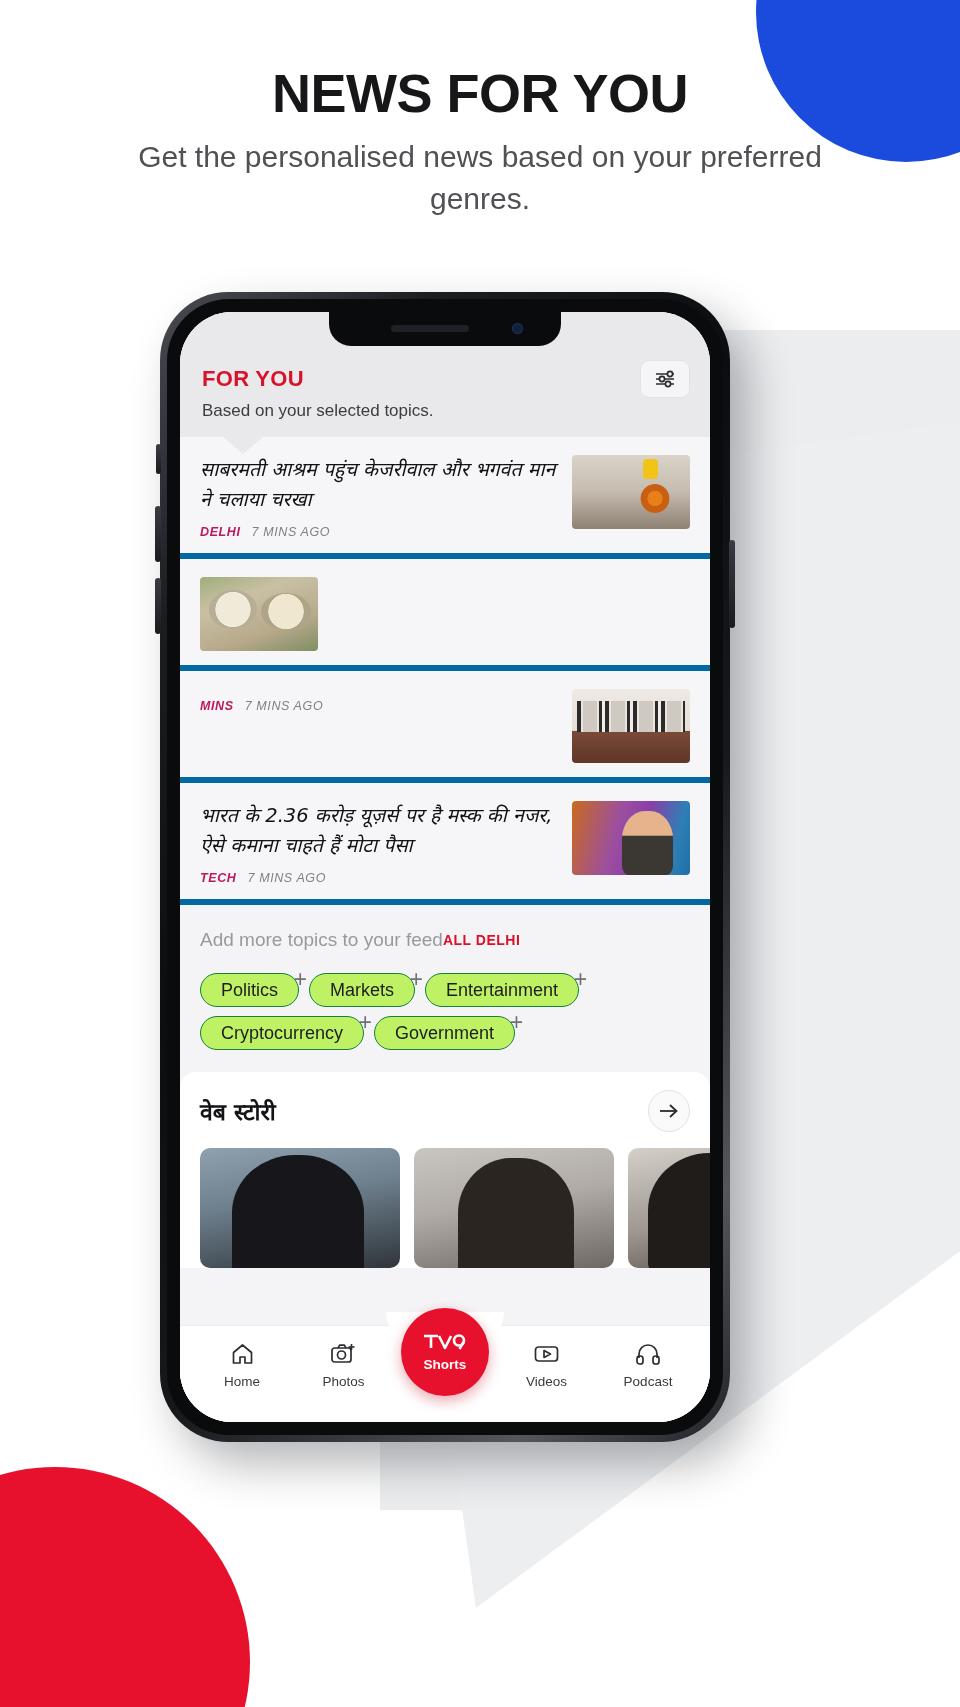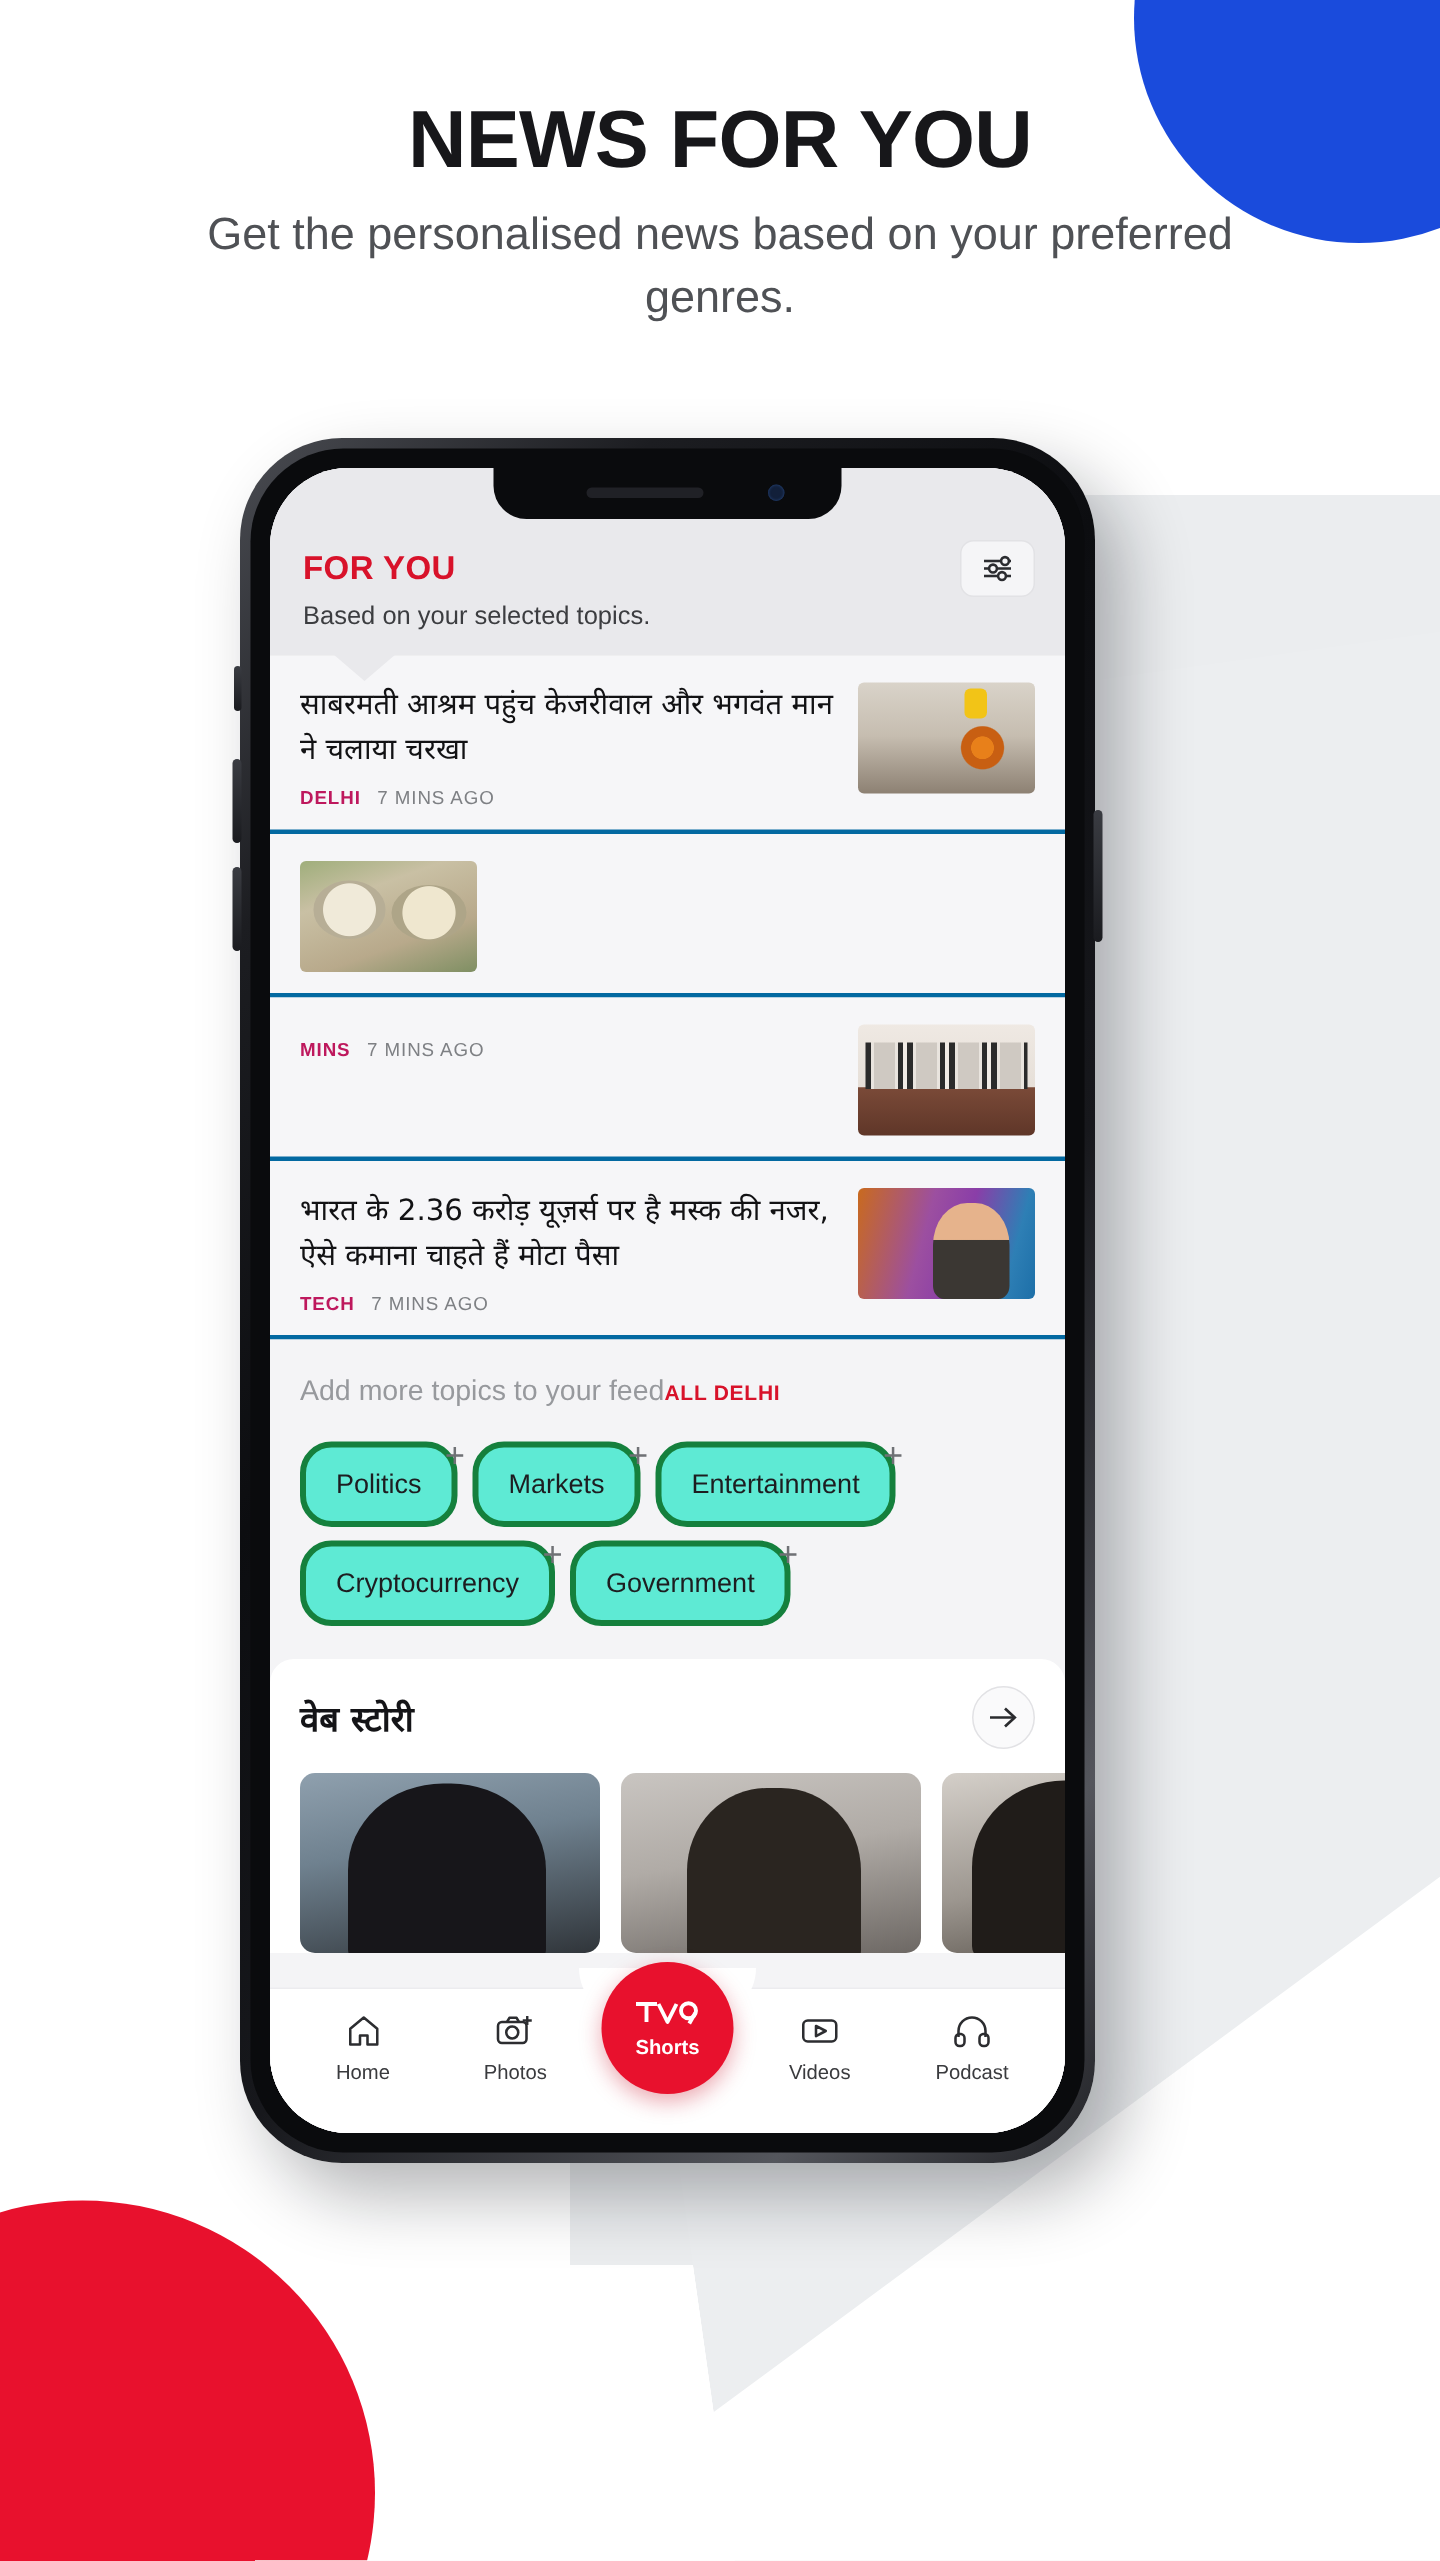--- a/index.html
+++ b/index.html
@@ -139,22 +139,23 @@
     border-right: 21px solid transparent;
     border-top: 18px solid #e9e9ec;
   }
 
   .feed {
     flex: 1 1 auto; overflow: hidden; background: #f4f4f6;
   }
   .news-item {
     display: flex; align-items: flex-start; gap: 14px;
     padding: 18px 20px 14px 20px;
-    border-bottom: 3px solid #0369a1;
+    border-bottom: 6px solid #0369a1;
     background: #f6f6f8;
+    font-style: italic;
   }
   .news-text { flex: 1 1 auto; min-width: 0; }
   .news-title {
     font-family: "DejaVu Sans", sans-serif;
     font-size: 19.5px; line-height: 30px; color: #121214; font-weight: 400;
   }
   .news-meta { margin-top: 10px; font-size: 12.5px; letter-spacing: 0.6px; }
   .news-cat { color: #be185d; font-weight: 700; }
   .news-time { color: #7e8084; margin-left: 7px; }
   .news-thumb {
@@ -180,22 +181,22 @@
     background: linear-gradient(180deg,#e6b38c 0 38%, #3b3733 39% 100%); }
 
   
   .topics { background: #f4f4f6; padding: 24px 20px 22px 20px; }
   .topics-head { display: flex; align-items: center; }
   .topics-head .lbl { color: #97999d; font-size: 19px; }
   .topics-head .all { color: #d8122a; font-size: 14px; font-weight: 700; letter-spacing: 0.5px; }
   .chips { margin-top: 22px; display: flex; flex-wrap: wrap; gap: 9px 10px; }
   .chip {
     position: relative; display: inline-flex; align-items: center;
-    height: 57px; padding: 0 20px; border-radius: 21px;
-    border: 4px solid #15803d; background: #5eead4;
+    height: 34px; padding: 0 20px; border-radius: 21px;
+    border: 1px solid #15803d; background: #bef264;
     font-size: 18px; color: #1d1d20;
   }
   .chip .plus {
     position: absolute; right: -9px; top: -6px;
     font-size: 23px; color: #6f7175; line-height: 1; font-weight: 300;
   }
 
   
   .webstory {
     background: #ffffff; border-top-left-radius: 16px; border-top-right-radius: 16px;

